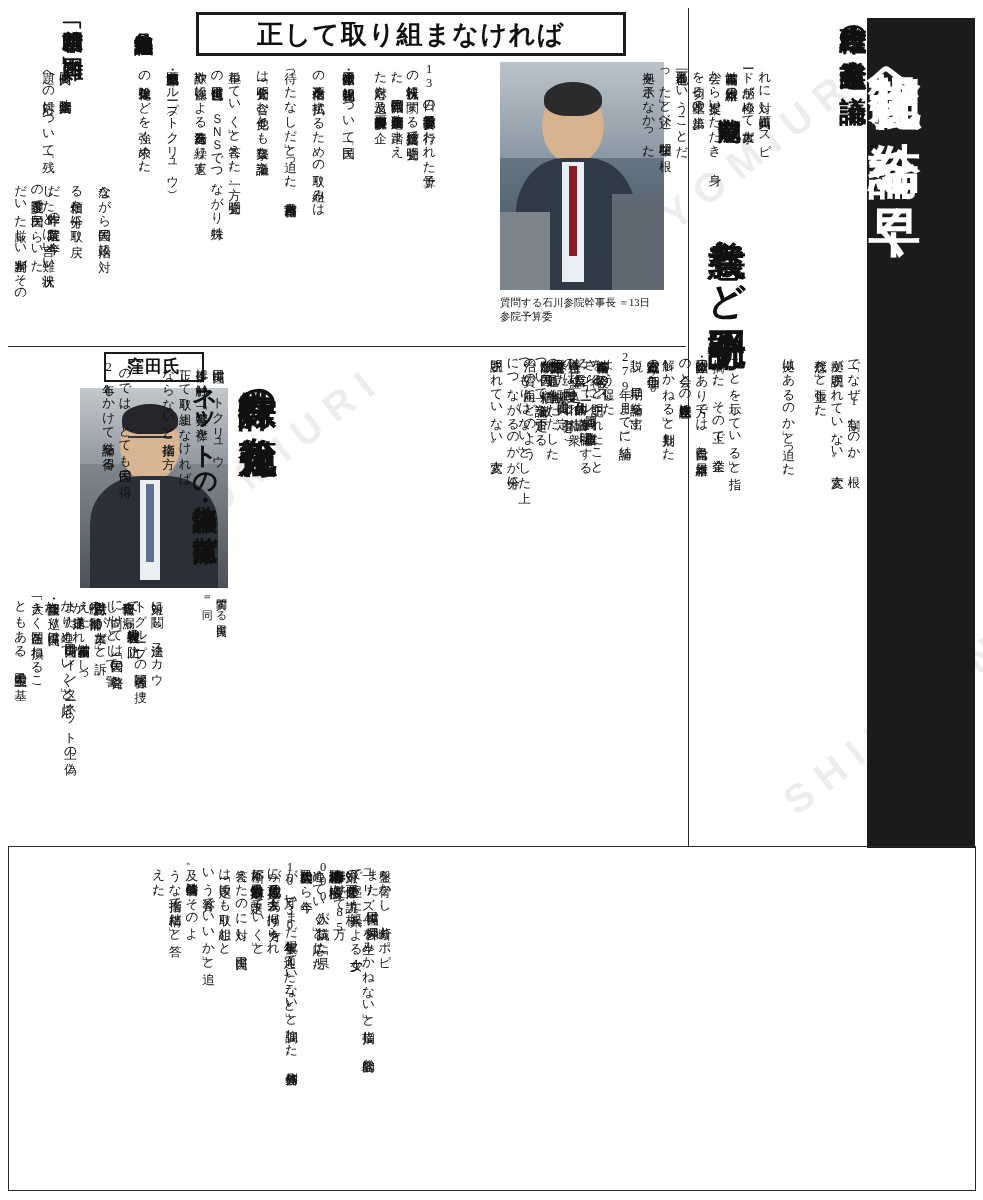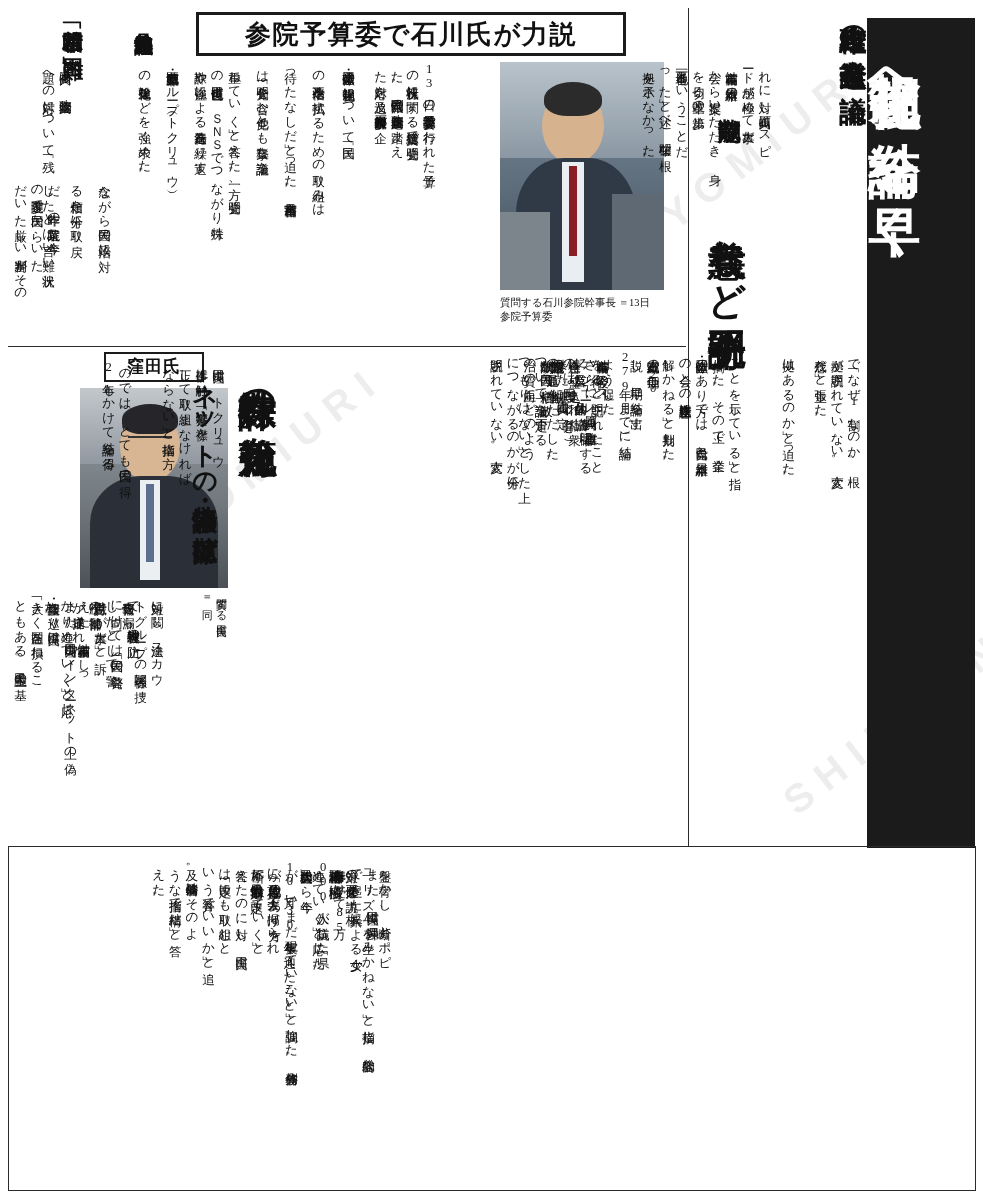--- a/index.html
+++ b/index.html
@@ -271,21 +271,21 @@
   <div id="headline-sub">
     <div class="vt serif small" style="margin-bottom:10px;">定数削減</div>
   </div>
   <div style="position:absolute;top:210px;right:236px;height:640px;">
     <div class="vt serif" style="font-weight:bold;font-size:38px;line-height:1.08;letter-spacing:0.02em;">意義など説明不十分</div>
   </div>
 
   <div class="rule-v" style="top:8px;left:688px;height:838px;"></div>
 
   <div id="box-head-1">
-    <div class="lbl serif">参院予算委で石川氏が力説</div>
+    <div class="lbl serif">正して取り組まなければ</div>
   </div>
 
   <div id="photo1">
     <div class="ph-bg" style="background:linear-gradient(180deg,#7e8d99 0%,#5d6d7b 55%,#3f4a54 100%);"></div>
     <div style="position:absolute;left:0;top:0;width:100%;height:42%;background:linear-gradient(180deg,#b9c3cb,#8b98a3);"></div>
     <div class="ph-head" style="left:42px;top:26px;width:62px;height:76px;background:#d6b28f;"></div>
     <div style="position:absolute;left:44px;top:20px;width:58px;height:34px;background:#2b2b2b;border-radius:50% 50% 40% 40%;"></div>
     <div class="ph-body" style="left:16px;top:96px;width:120px;height:140px;background:#2f3a46;"></div>
     <div style="position:absolute;left:62px;top:100px;width:22px;height:120px;background:#e9eef2;"></div>
     <div style="position:absolute;left:69px;top:104px;width:8px;height:90px;background:#8b1d24;"></div>

